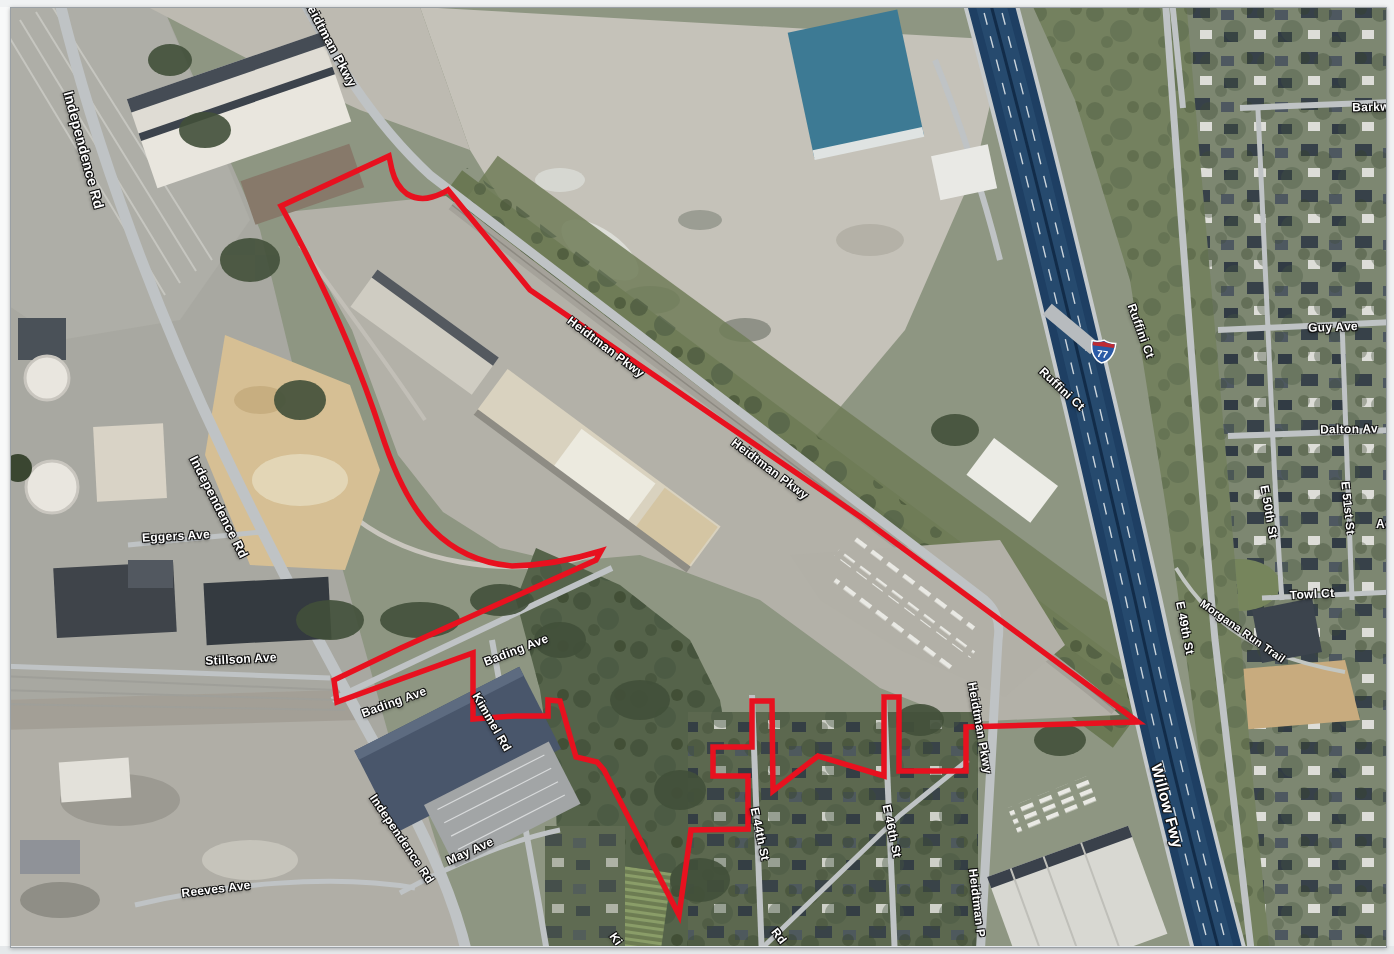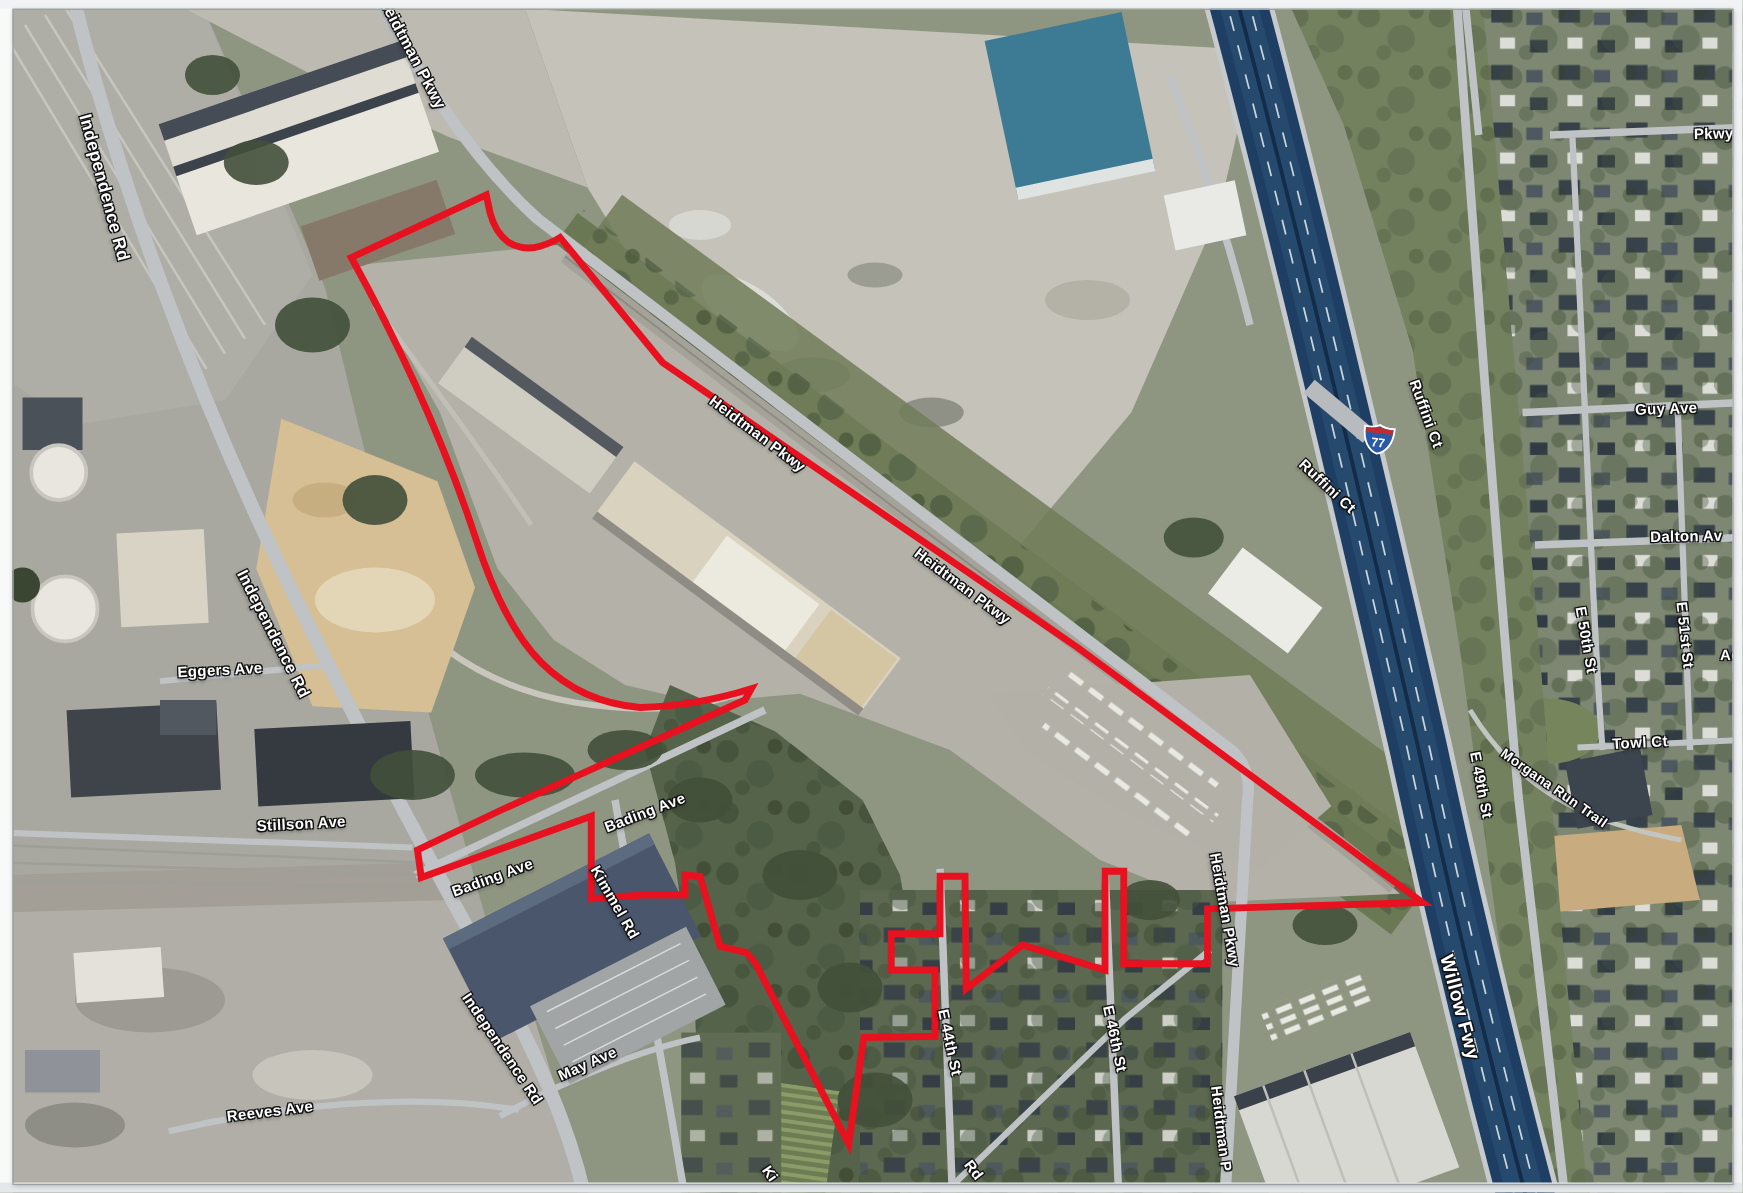--- a/index.html
+++ b/index.html
@@ -261,21 +261,21 @@
   <div class="lbl" style="left:770px;top:469px;transform:translate(-50%,-50%) rotate(37deg)">Heidtman Pkwy</div>
   <div class="lbl" style="left:980px;top:728px;transform:translate(-50%,-50%) rotate(80deg)">Heidtman Pkwy</div>
   <div class="lbl" style="left:977px;top:903px;transform:translate(-50%,-50%) rotate(83deg)">Heidtman P</div>
   <div class="lbl" style="left:1062px;top:389px;transform:translate(-50%,-50%) rotate(43deg)">Ruffini Ct</div>
   <div class="lbl" style="left:1141px;top:331px;transform:translate(-50%,-50%) rotate(70deg)">Ruffini Ct</div>
   <div class="lbl" style="left:1333px;top:327px;transform:translate(-50%,-50%) rotate(-2deg)">Guy Ave</div>
   <div class="lbl" style="left:1349px;top:429px;transform:translate(-50%,-50%) rotate(-1deg)">Dalton Av</div>
   <div class="lbl" style="left:1269px;top:512px;transform:translate(-50%,-50%) rotate(80deg)">E 50th St</div>
   <div class="lbl" style="left:1348px;top:508px;transform:translate(-50%,-50%) rotate(84deg)">E 51st St</div>
   <div class="lbl" style="left:1384px;top:524px;transform:translate(-50%,-50%)">Ac</div>
-  <div class="lbl" style="left:1371px;top:107px;transform:translate(-50%,-50%) rotate(-1deg)">Pkwy</div>
+  <div class="lbl" style="left:1371px;top:107px;transform:translate(-50%,-50%) rotate(-1deg)">Barkw</div>
   <div class="lbl" style="left:1312px;top:594px;transform:translate(-50%,-50%) rotate(-3deg)">Towl Ct</div>
   <div class="lbl s11" style="left:1243px;top:631px;transform:translate(-50%,-50%) rotate(35deg)">Morgana Run Trail</div>
   <div class="lbl" style="left:1185px;top:628px;transform:translate(-50%,-50%) rotate(79deg)">E 49th St</div>
   <div class="lbl s15" style="left:1167px;top:806px;transform:translate(-50%,-50%) rotate(75deg)">Willow Fwy</div>
   <div class="lbl" style="left:176px;top:536px;transform:translate(-50%,-50%) rotate(-3deg)">Eggers Ave</div>
   <div class="lbl s13" style="left:219px;top:507px;transform:translate(-50%,-50%) rotate(63deg)">Independence Rd</div>
   <div class="lbl" style="left:241px;top:659px;transform:translate(-50%,-50%) rotate(-3deg)">Stillson Ave</div>
   <div class="lbl" style="left:516px;top:650px;transform:translate(-50%,-50%) rotate(-21deg)">Bading Ave</div>
   <div class="lbl" style="left:394px;top:702px;transform:translate(-50%,-50%) rotate(-20deg)">Bading Ave</div>
   <div class="lbl" style="left:492px;top:722px;transform:translate(-50%,-50%) rotate(60deg)">Kimmel Rd</div>

